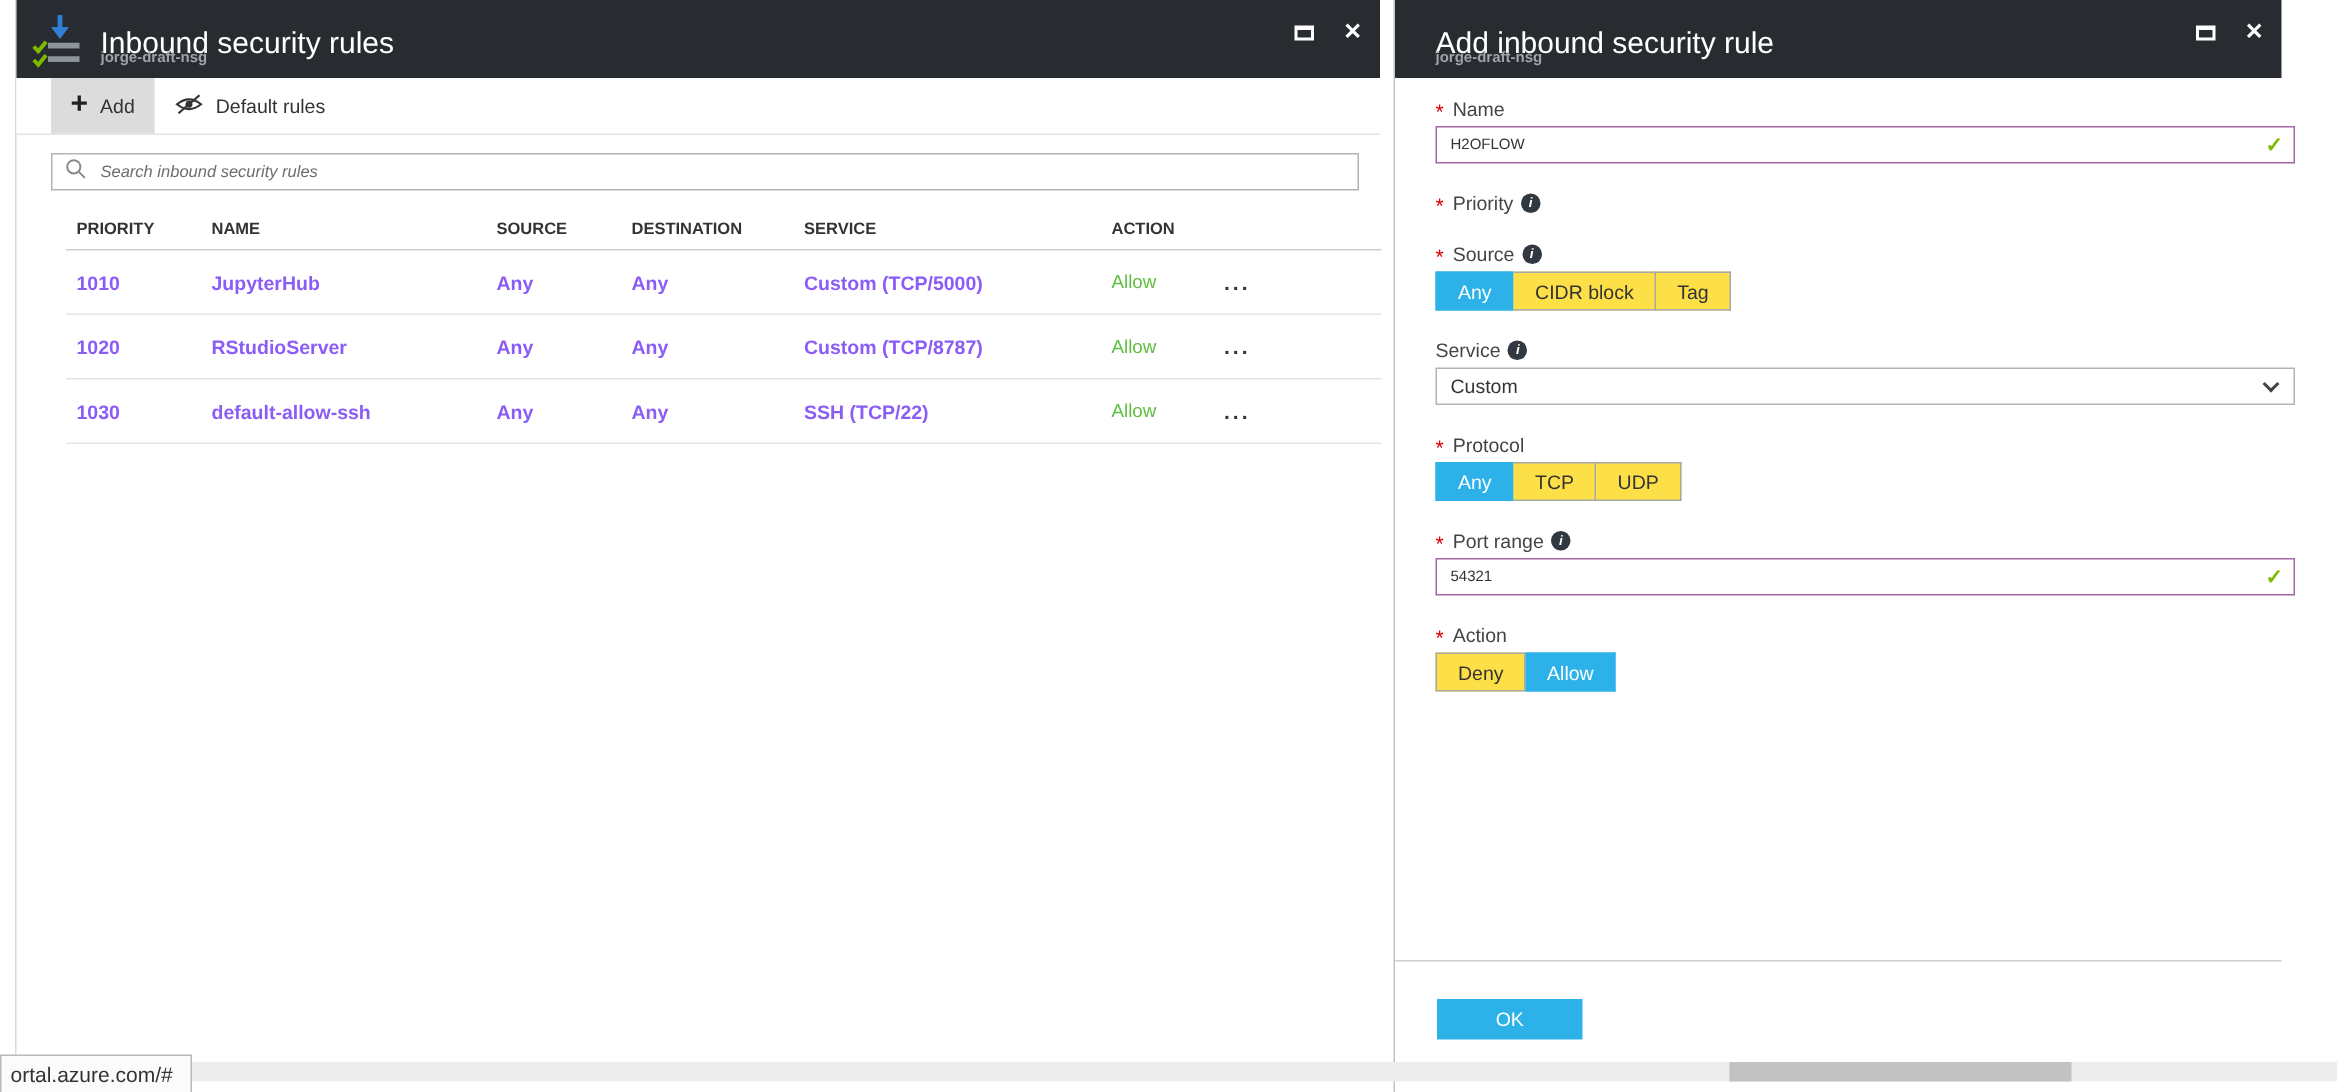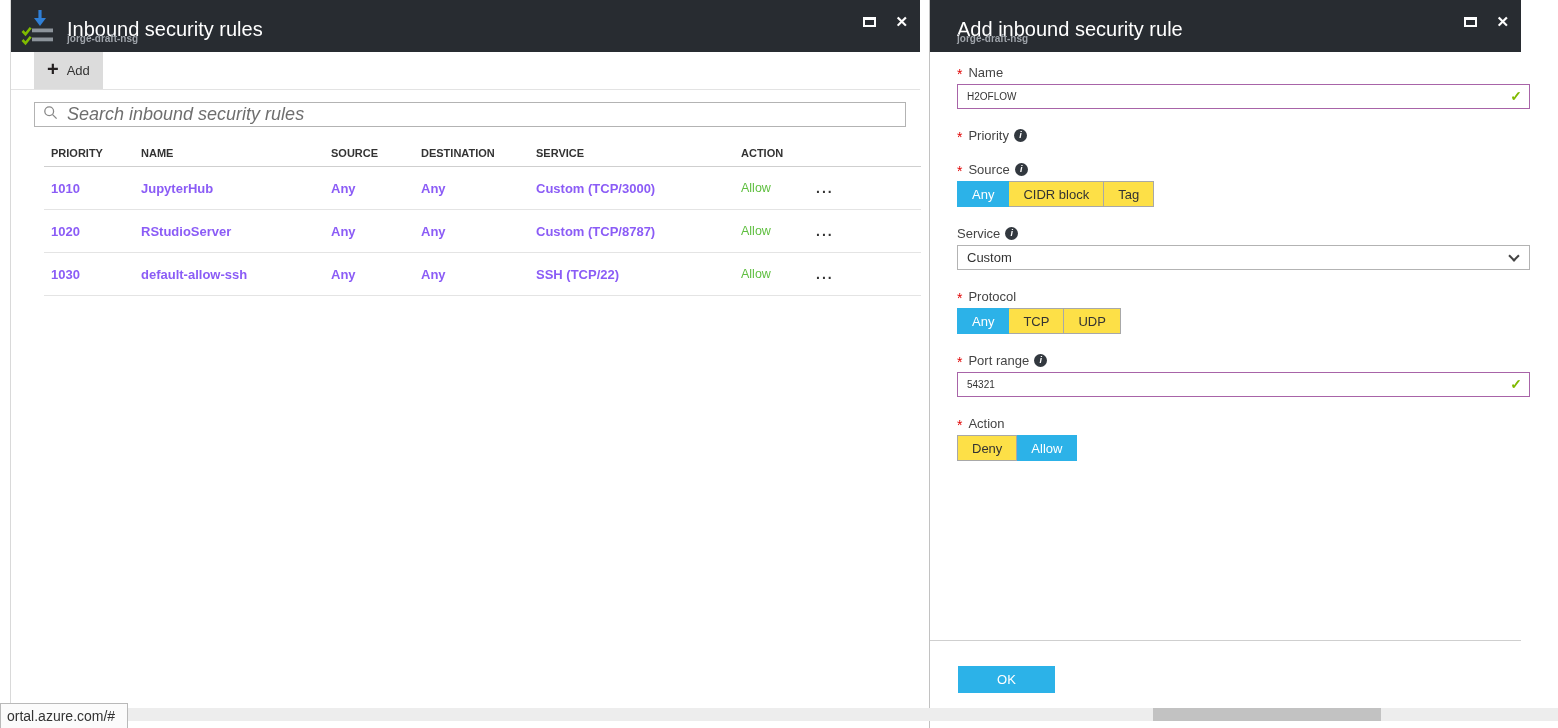--- a/index.html
+++ b/index.html
@@ -31,21 +31,21 @@
   #left-blade .toolbar { padding-left:23px; }
   #right-blade .toolbar { padding-left:27px; }
   .tb-btn { display:flex; align-items:center; gap:8px; padding:0 13px; font-size:13px; color:#333;
             background:none; border:none; cursor:pointer; font-family:inherit; }
   .tb-btn.active { background:#dcdcdc; }
   .plus-icon { font-size:20px; font-weight:bold; color:#231f20; line-height:18px; margin-top:-3px; }
 
   
   .search-box { margin:12px 0 0 23px; width:872px; height:25px; border:1px solid #b3b3b3;
                 display:flex; align-items:center; padding-left:8px; gap:7px; background:#fff; }
-  .search-input { flex:1; border:none; outline:none; font-size:18px; font-style:italic; color:#14532d;
+  .search-input { flex:1; border:none; outline:none; font-size:11px; font-style:italic; color:#14532d;
                   font-family:inherit; background:transparent; height:100%; }
   .search-input::placeholder { color:#6e6e6e; font-style:italic; }
 
   
   .grid { margin:12px 0 0 33px; width:877px; }
   .grid-row { display:grid; grid-template-columns:90px 190px 90px 115px 205px 75px 1fr;
               padding-left:7px; align-items:center; }
   .grid-head { height:28px; border-bottom:1px solid #cfcfcf; }
   .grid-head span { font-size:11px; font-weight:bold; color:#333; }
   .grid-data { height:43px; border-bottom:1px solid #e4e4e4; cursor:pointer; }
@@ -115,20 +115,30 @@
           <span class="close-icon">✕</span>
         </button>
     </div>
   </div>
 
   <div class="toolbar">
     <button class="tb-btn active">
       <span class="plus-icon">+</span>
       <span>Add</span>
     </button>
+    <button class="tb-btn">
+      <span>
+        <svg width="20" height="15" viewBox="0 0 20 15">
+          <path d="M2 7.5 Q10 1 18 7.5 Q10 14 2 7.5 Z" fill="none" stroke="#333" stroke-width="1.4"></path>
+          <circle cx="10" cy="7.5" r="2.3" fill="#333"></circle>
+          <line x1="3" y1="13.5" x2="17" y2="1.5" stroke="#333" stroke-width="1.5"></line>
+        </svg>
+      </span>
+      <span>Default rules</span>
+    </button>
   </div>
 
   <div class="search-box">
     <span>
       <svg width="15" height="15" viewBox="0 0 15 15">
         <circle cx="6.2" cy="6.2" r="4.4" fill="none" stroke="#888" stroke-width="1.3"></circle>
         <line x1="9.6" y1="9.6" x2="13.6" y2="13.6" stroke="#888" stroke-width="1.3"></line>
       </svg>
     </span>
     <input class="search-input" type="text" placeholder="Search inbound security rules" style="">
@@ -143,21 +153,21 @@
       <span>SERVICE</span>
       <span>ACTION</span>
       <span></span>
     </div>
 
     <div class="grid-row grid-data">
       <span>1010</span>
       <span>JupyterHub</span>
       <span>Any</span>
       <span>Any</span>
-      <span>Custom (TCP/3000)</span>
+      <span>Custom (TCP/5000)</span>
       <span class="cell-allow">Allow</span>
       <button class="row-menu">...</button>
     </div>
 
     <div class="grid-row grid-data">
       <span>1020</span>
       <span>RStudioServer</span>
       <span>Any</span>
       <span>Any</span>
       <span>Custom (TCP/8787)</span>

